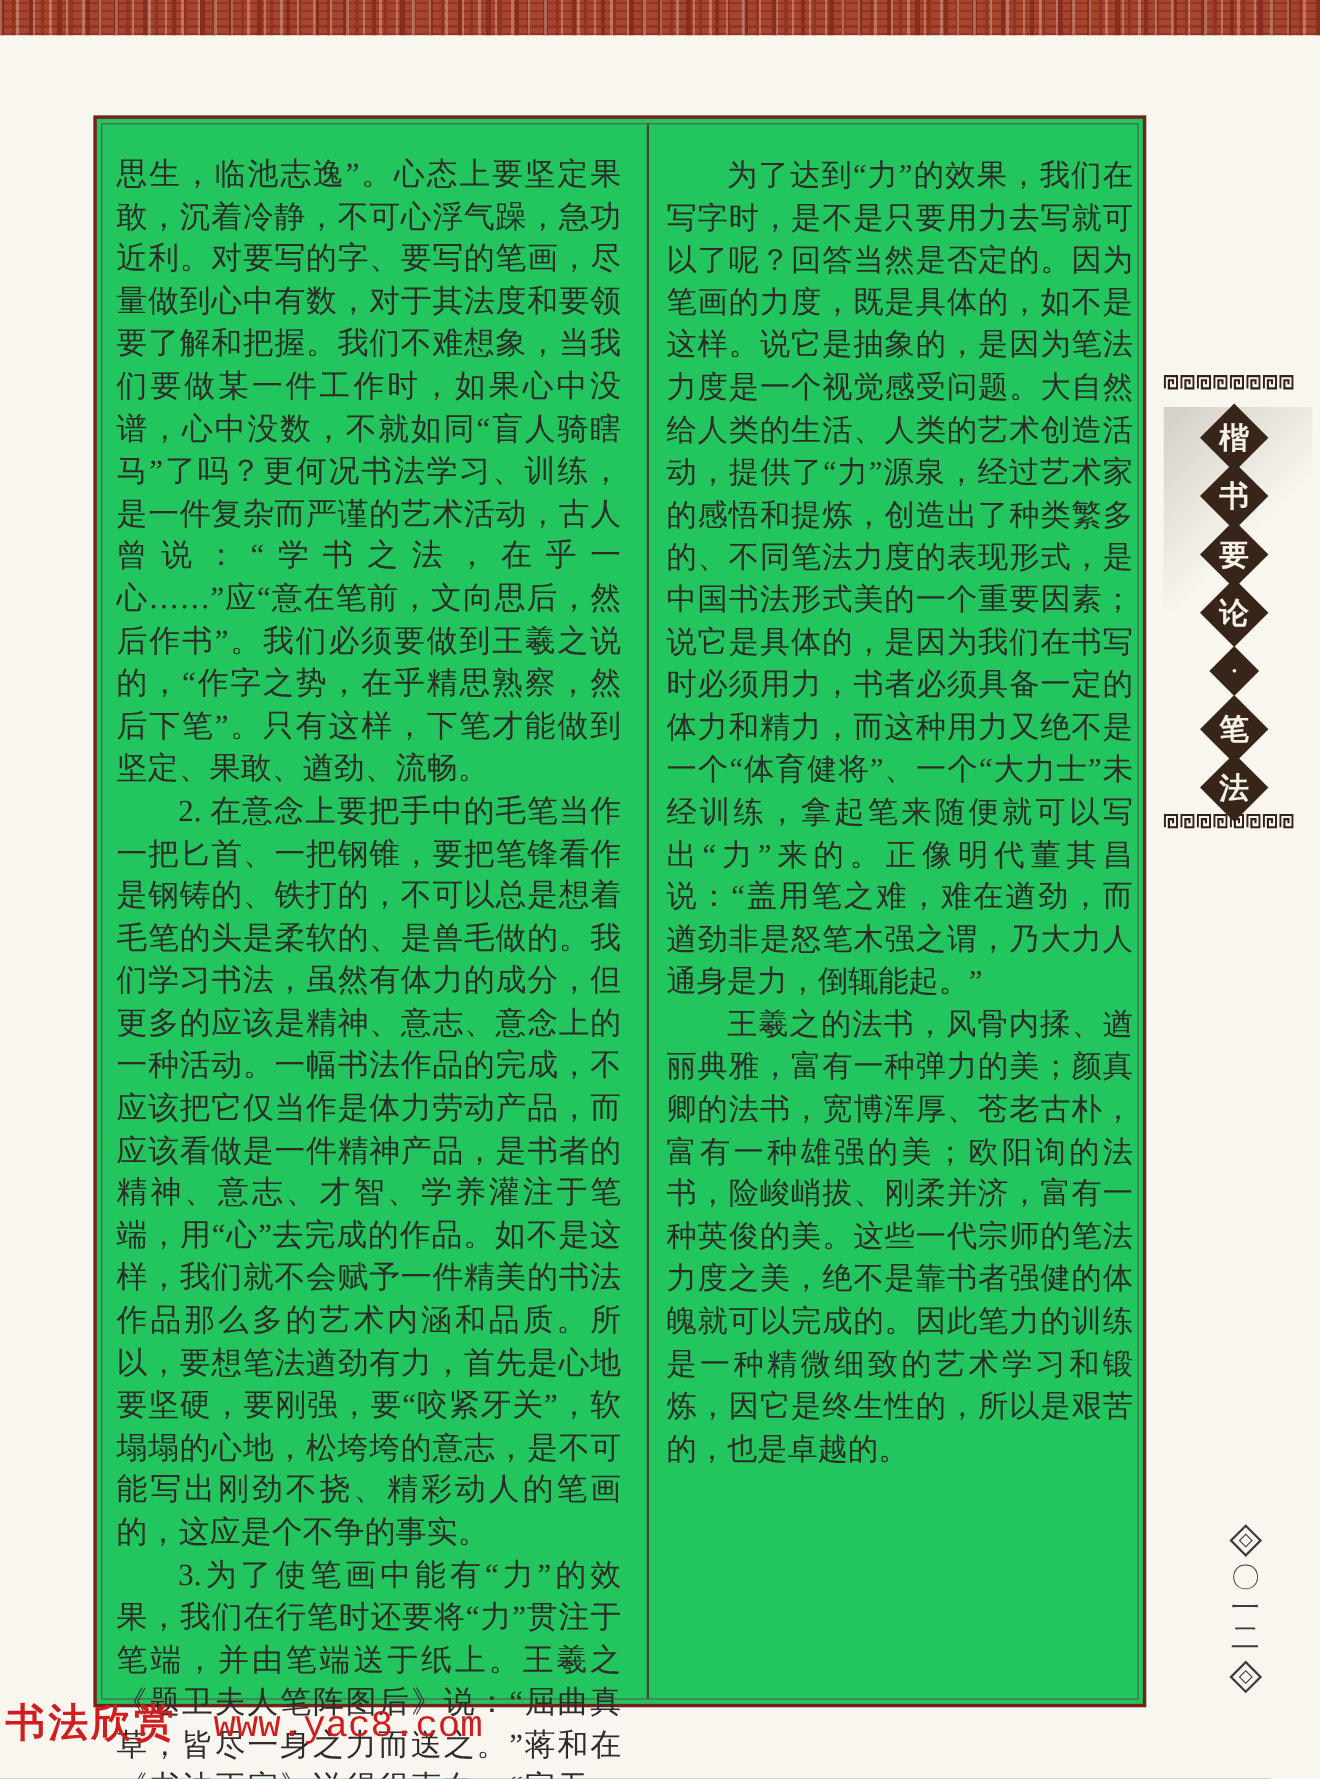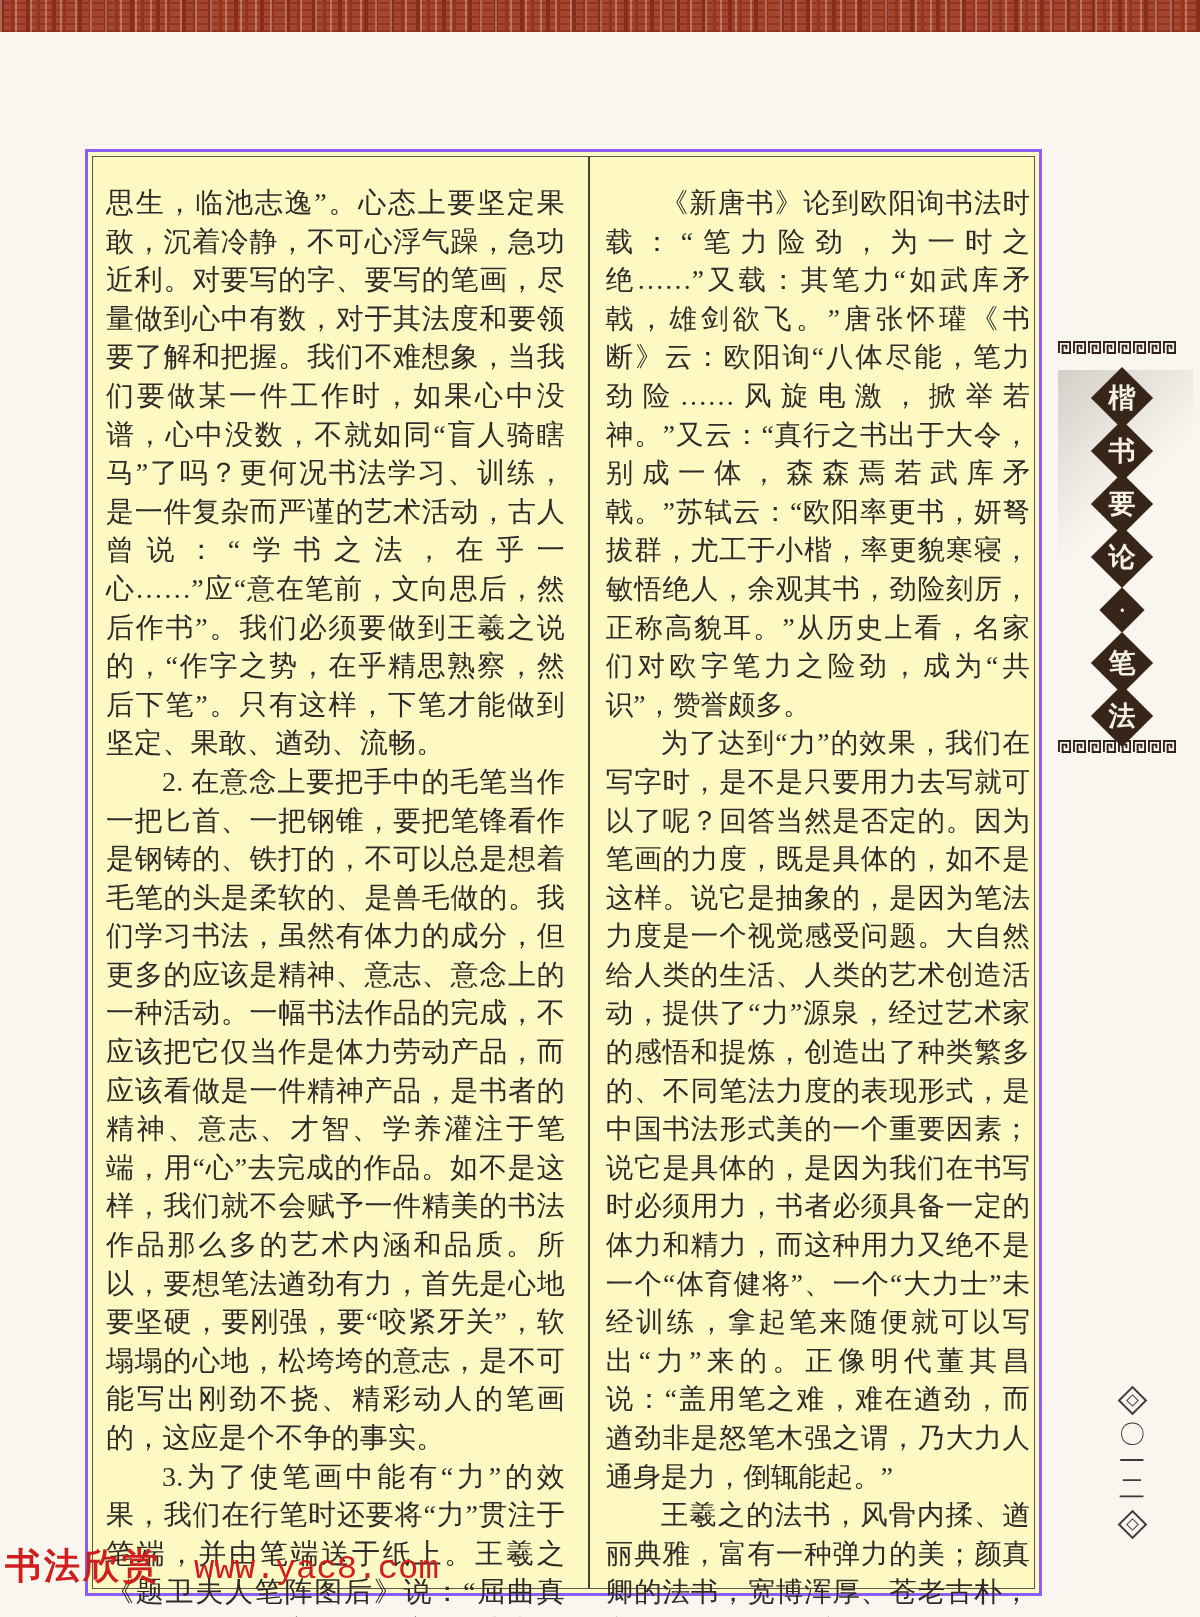--- a/index.html
+++ b/index.html
@@ -16,21 +16,21 @@
     background-color:#a8452f;
     background-image:
       repeating-linear-gradient(90deg, rgba(250,235,220,0.30) 0 2px, rgba(250,235,220,0) 2px 15px),
       repeating-linear-gradient(90deg, #882c1c 0 4px, rgba(0,0,0,0) 4px 11px, #93341f 11px 14px, rgba(0,0,0,0) 14px 26px),
       repeating-linear-gradient(0deg, rgba(60,10,5,0.25) 0 2px, rgba(0,0,0,0) 2px 7px);
   }
 
   
   .content-box {
     position:absolute; left:85px; top:105px; width:957px; height:1447px;
-    border:3px solid #8b5cf6; box-sizing:border-box; background:#fef9c3;margin-top:44px;
+    border:3px solid #7f1d1d; box-sizing:border-box; background:#22c55e;
   }
   .content-inner {
     position:absolute; left:4px; top:4px; right:4px; bottom:4px;
     border:1px solid #5a554d; display:flex;
   }
   .col {
     box-sizing:border-box; height:100%;
     color:#2e2c29; text-align:justify;
     line-height:38.6px;
   }
@@ -95,21 +95,20 @@
 <div class="top-band"></div>
 
 <div class="content-box">
   <div class="content-inner">
     <div class="col col-left">
         <p class="para">思生，临池志逸”。心态上要坚定果敢，沉着冷静，不可心浮气躁，急功近利。对要写的字、要写的笔画，尽量做到心中有数，对于其法度和要领要了解和把握。我们不难想象，当我们要做某一件工作时，如果心中没谱，心中没数，不就如同“盲人骑瞎马”了吗？更何况书法学习、训练，是一件复杂而严谨的艺术活动，古人曾说：“学书之法，在乎一心……”应“意在笔前，文向思后，然后作书”。我们必须要做到王羲之说的，“作字之势，在乎精思熟察，然后下笔”。只有这样，下笔才能做到坚定、果敢、遒劲、流畅。</p>
         <p class="para indent">2. 在意念上要把手中的毛笔当作一把匕首、一把钢锥，要把笔锋看作是钢铸的、铁打的，不可以总是想着毛笔的头是柔软的、是兽毛做的。我们学习书法，虽然有体力的成分，但更多的应该是精神、意志、意念上的一种活动。一幅书法作品的完成，不应该把它仅当作是体力劳动产品，而应该看做是一件精神产品，是书者的精神、意志、才智、学养灌注于笔端，用“心”去完成的作品。如不是这样，我们就不会赋予一件精美的书法作品那么多的艺术内涵和品质。所以，要想笔法遒劲有力，首先是心地要坚硬，要刚强，要“咬紧牙关”，软塌塌的心地，松垮垮的意志，是不可能写出刚劲不挠、精彩动人的笔画的，这应是个不争的事实。</p>
         <p class="para indent">3.为了使笔画中能有“力”的效果，我们在行笔时还要将“力”贯注于笔端，并由笔端送于纸上。王羲之《题卫夫人笔阵图后》说：“屈曲真草，皆尽一身之力而送之。”蒋和在《书法正宗》说得很直白，“字无一笔可以不用力，无一法可以不用力，即牵丝使转亦皆有力，力注笔尖而以和平出之，如善舞竿者，神注竿头，善用枪者，力在枪尖也。”古人说的这种“力”当然不是蛮力，不是将笔管握得很死，也不是用笔管使劲地杵桌子，而是将身体的意念和力量合并成一种“内力”，送到笔</p>
       </div>
     <div class="col col-right">
-        <p class="para indent">《新唐书》论到欧阳询书法时载：“笔力险劲，为一时之绝……”又载：其笔力“如武库矛戟，雄剑欲飞。”唐张怀瓘《书断》云：欧阳询“八体尽能，笔力劲险……风旋电激，掀举若神。”又云：“真行之书出于大令，别成一体，森森焉若武库矛戟。”苏轼云：“欧阳率更书，妍弩拔群，尤工于小楷，率更貌寒寝，敏悟绝人，余观其书，劲险刻厉，正称高貌耳。”从历史上看，名家们对欧字笔力之险劲，成为“共识”，赞誉颇多。</p>
         <p class="para indent">为了达到“力”的效果，我们在写字时，是不是只要用力去写就可以了呢？回答当然是否定的。因为笔画的力度，既是具体的，如不是这样。说它是抽象的，是因为笔法力度是一个视觉感受问题。大自然给人类的生活、人类的艺术创造活动，提供了“力”源泉，经过艺术家的感悟和提炼，创造出了种类繁多的、不同笔法力度的表现形式，是中国书法形式美的一个重要因素；说它是具体的，是因为我们在书写时必须用力，书者必须具备一定的体力和精力，而这种用力又绝不是一个“体育健将”、一个“大力士”未经训练，拿起笔来随便就可以写出“力”来的。正像明代董其昌说：“盖用笔之难，难在遒劲，而遒劲非是怒笔木强之谓，乃大力人通身是力，倒辄能起。”</p>
         <p class="para indent">王羲之的法书，风骨内揉、遒丽典雅，富有一种弹力的美；颜真卿的法书，宽博浑厚、苍老古朴，富有一种雄强的美；欧阳询的法书，险峻峭拔、刚柔并济，富有一种英俊的美。这些一代宗师的笔法力度之美，绝不是靠书者强健的体魄就可以完成的。因此笔力的训练是一种精微细致的艺术学习和锻炼，因它是终生性的，所以是艰苦的，也是卓越的。</p>
       </div>
   </div>
 </div>
 
 <div class="meander meander-top">
     <svg width="13" height="15" viewBox="0 0 14 14">
       <path d="M1 13 V1 H13 V13 H5 V5 H9 V9" fill="none" stroke="#33221a" stroke-width="2.1"></path>
     </svg>

